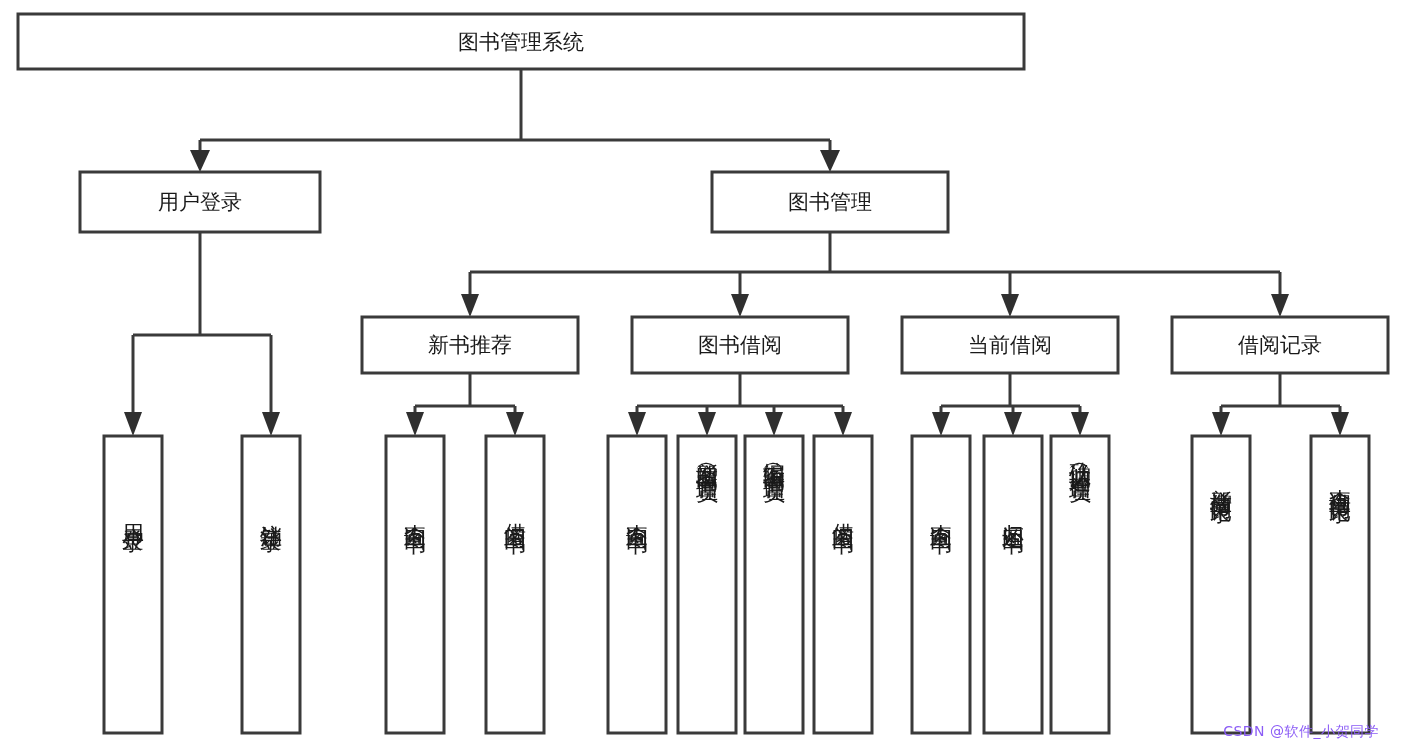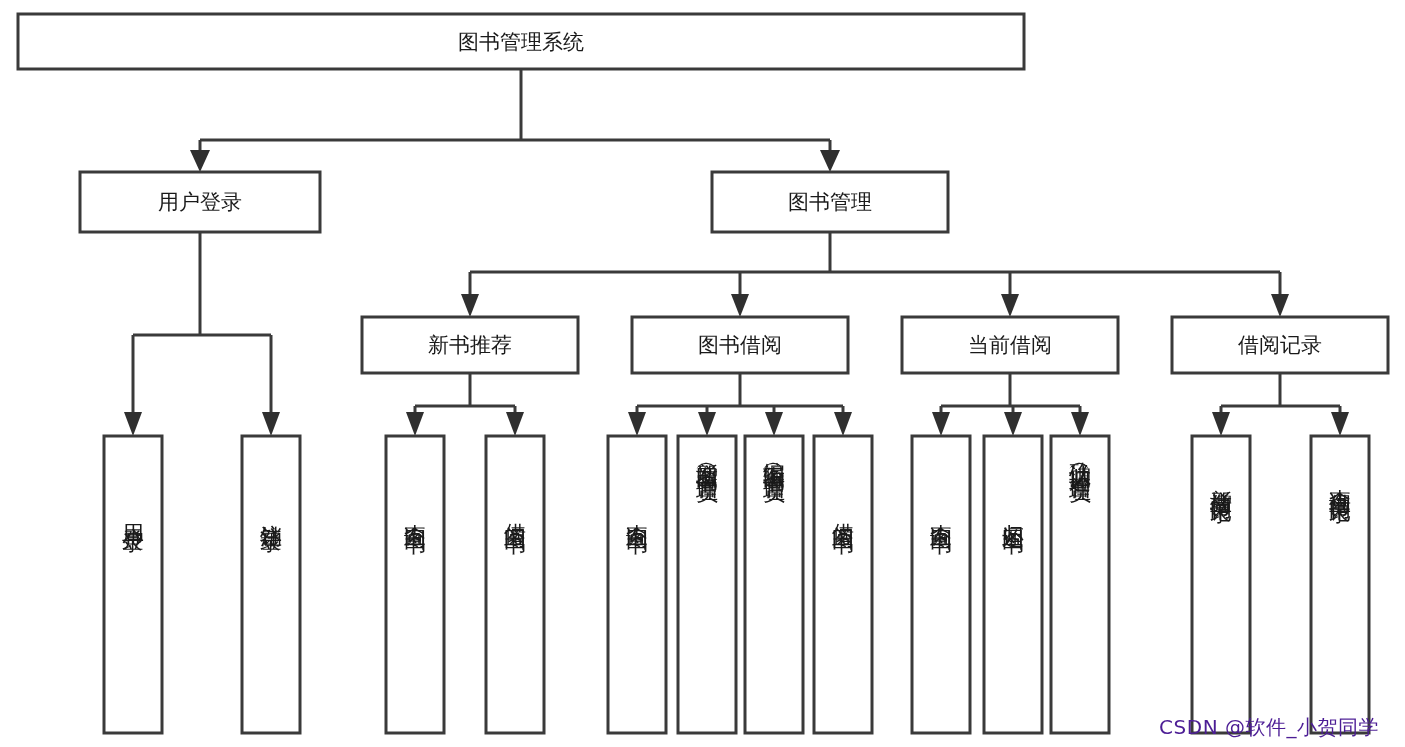--- a/index.html
+++ b/index.html
@@ -63,22 +63,22 @@
     line-height: 1.0;
     color: #1a1a1a;
     letter-spacing: 3px;
     white-space: nowrap;
   }
   .watermark {
     position: absolute;
     right: 8px;
     bottom: 6px;
     font-family: "DejaVu Sans", "Liberation Sans", sans-serif;
-    font-size: 20px;
-    color: #4c1d95;
+    font-size: 14px;
+    color: #8b5cf6;
     letter-spacing: 0.5px;
     user-select: none;
   }
 </style>
 </head>
 <body>
 
 <div id="diagram-root">
 
   <svg class="tree-canvas" viewBox="0 0 1405 747">

